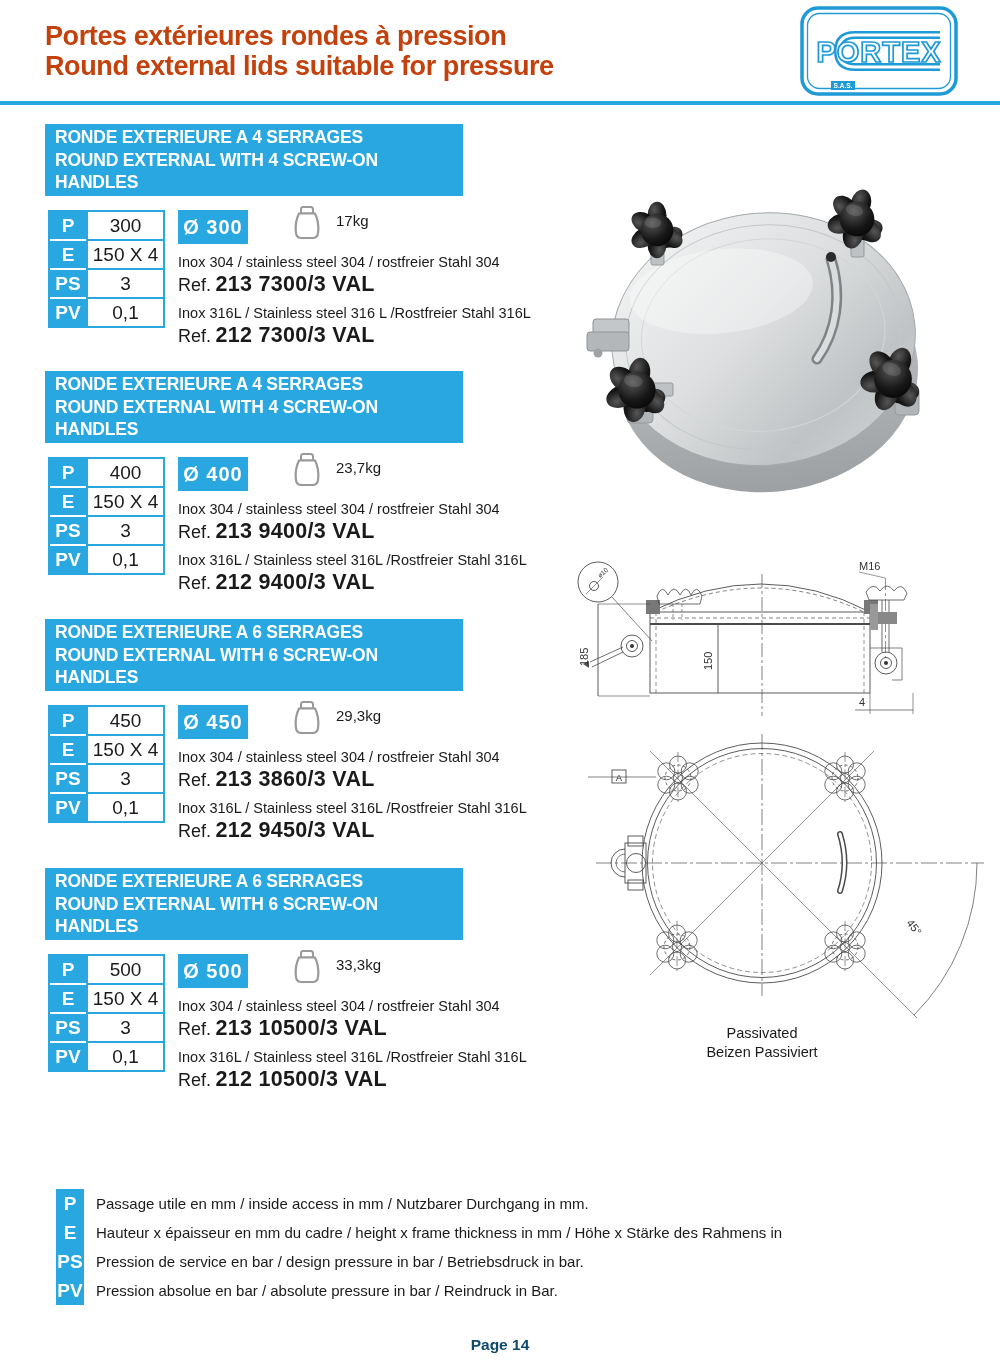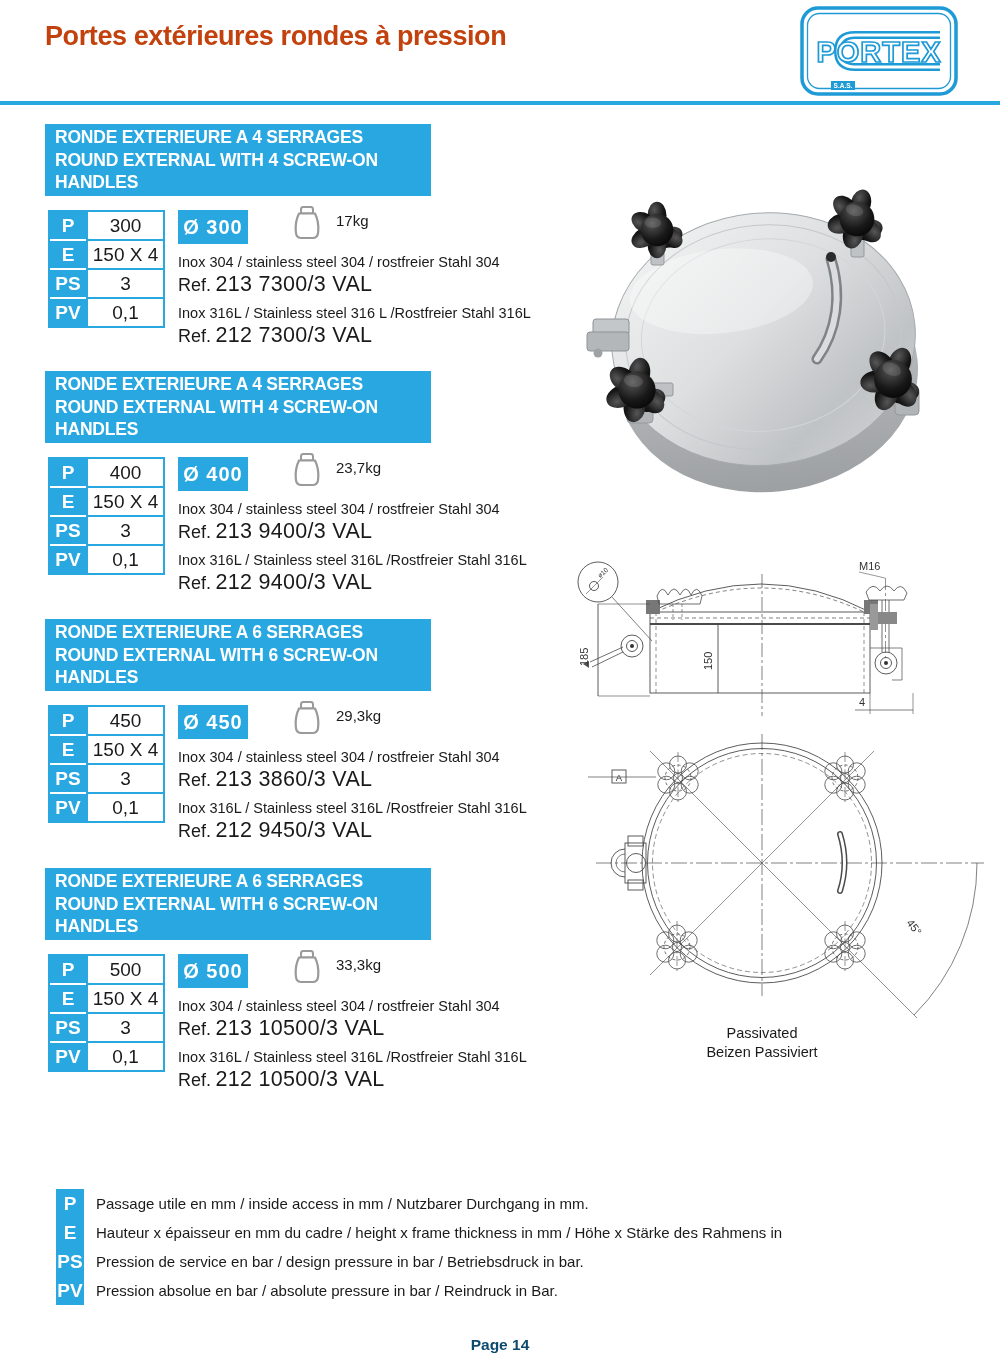--- a/index.html
+++ b/index.html
@@ -10,42 +10,42 @@
     font-family:"Liberation Sans",sans-serif;color:var(--ink);
   }
   
   .title{position:absolute;left:45px;top:22px;font-size:27px;font-weight:bold;
          line-height:29.5px;letter-spacing:-0.4px;color:#c2410c;}
   .logo{position:absolute;left:799px;top:5px;width:160px;height:94px;}
   .top-rule{position:absolute;left:0;top:101px;width:1000px;height:3.5px;background:var(--accent);}
   
   .product{position:absolute;left:45px;width:475px;height:250px;}
   .p0{top:124px}.p1{top:371px}.p2{top:619px}.p3{top:868px}
-  .phead{width:386px;background:var(--accent);color:#fff;font-weight:bold;
+  .phead{width:418px;background:var(--accent);color:#fff;font-weight:bold;
          font-size:17.5px;line-height:22.5px;letter-spacing:-0.2px;padding:2px 10px;height:72px;}
   .spec-table{position:absolute;left:3px;top:86px;width:117px;height:118px;
               border:2px solid var(--accent);display:flex;background:#fff;}
   .keys{width:36px;display:flex;flex-direction:column;gap:2px;background:#fff;}
   .kcell{flex:1;background:var(--accent);color:#fff;font-weight:bold;font-size:19px;
          display:flex;align-items:center;justify-content:center;}
   .vals{flex:1;display:flex;flex-direction:column;border-left:2px solid var(--accent);}
   .vcell{flex:1;display:flex;align-items:center;justify-content:center;
          font-size:19px;border-bottom:2px solid var(--accent);}
   .vcell:last-child{border-bottom:none;}
   .dia{position:absolute;left:133px;top:86px;width:70px;height:34px;background:var(--accent);
        color:#fff;font-weight:bold;font-size:20px;display:flex;align-items:center;
        justify-content:center;letter-spacing:1px;}
   .wicon{position:absolute;left:248px;top:80px;width:28px;height:38px;}
   .wtext{position:absolute;left:291px;top:88px;font-size:15px;}
   .mat{position:absolute;left:133px;font-size:14.5px;white-space:nowrap;}
   .mat1{top:130px}.mat2{top:181px}
   .ref{position:absolute;left:133px;white-space:nowrap;}
   .ref1{top:148px}.ref2{top:199px}
   .rlab{font-size:18px;}
-  .rnum{font-size:21.5px;font-weight:normal;letter-spacing:0.3px;}
+  .rnum{font-size:21.5px;font-weight:bold;letter-spacing:0.3px;}
   
   .photo{position:absolute;left:565px;top:183px;width:435px;height:322px;}
   .sideview{position:absolute;left:572px;top:548px;width:405px;height:175px;}
   .topview{position:absolute;left:588px;top:722px;width:412px;height:296px;}
   .finish{position:absolute;left:587px;top:1024px;width:350px;text-align:center;
           font-size:14.5px;line-height:19px;}
   
   .legend{position:absolute;left:56px;top:1189px;}
   .legend-row{display:flex;height:29px;align-items:center;}
   .legend-key{width:28px;height:29px;background:var(--accent);color:#fff;font-weight:bold;
@@ -54,20 +54,21 @@
   
   .footer{position:absolute;left:0;top:1336px;width:1000px;text-align:center;
           font-size:15.5px;font-weight:bold;color:#0c4a6e;}
   svg text{font-family:"Liberation Sans",sans-serif;}
 </style>
 </head>
 <body>
 
 <div class="title">
   <div>Portes extérieures rondes à pression</div>
+  <div>Round external lids suitable for pressure</div>
 </div>
 
 <svg class="logo" viewBox="0 0 160 94">
   <rect x="3" y="3" width="154" height="86" rx="16" fill="#fff" stroke="#1e9ad6" stroke-width="3.5"></rect>
   <rect x="8.5" y="8.5" width="143" height="75" rx="12" fill="none" stroke="#1e9ad6" stroke-width="1.3"></rect>
   <path d="M141,30 H56 Q39,30 39,46 Q39,62 56,62 H141" fill="none" stroke="#1e9ad6" stroke-width="8"></path>
   <path d="M141,30 H56 Q39,30 39,46 Q39,62 56,62 H141" fill="none" stroke="#fff" stroke-width="3"></path>
   <text x="80" y="57" text-anchor="middle" font-size="29" font-weight="bold" letter-spacing="1" fill="#fff" stroke="#1e9ad6" stroke-width="1.7">PORTEX</text>
   <rect x="32" y="76" width="24" height="9" fill="#1e9ad6"></rect>
   <text x="44" y="83.2" text-anchor="middle" font-size="6.5" font-weight="bold" fill="#fff">S.A.S.</text>

